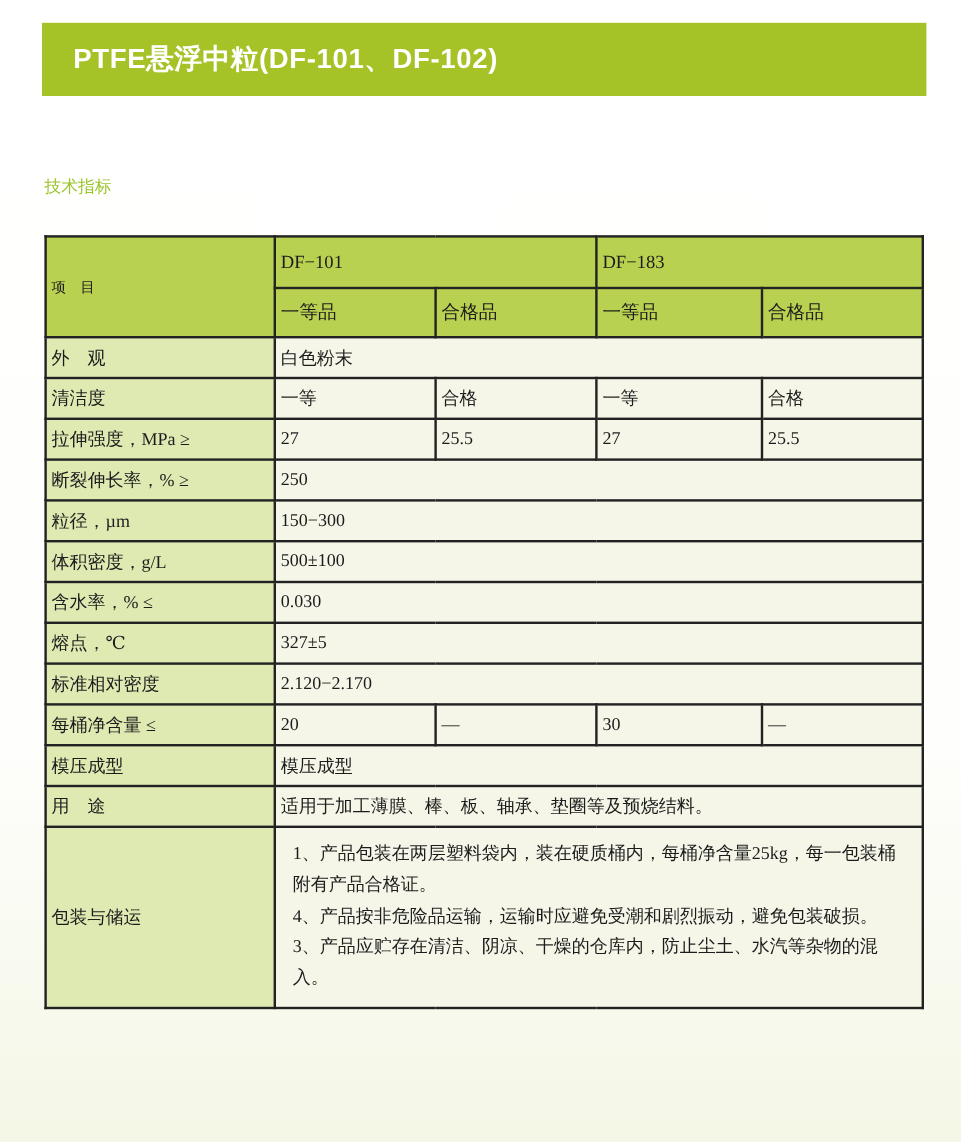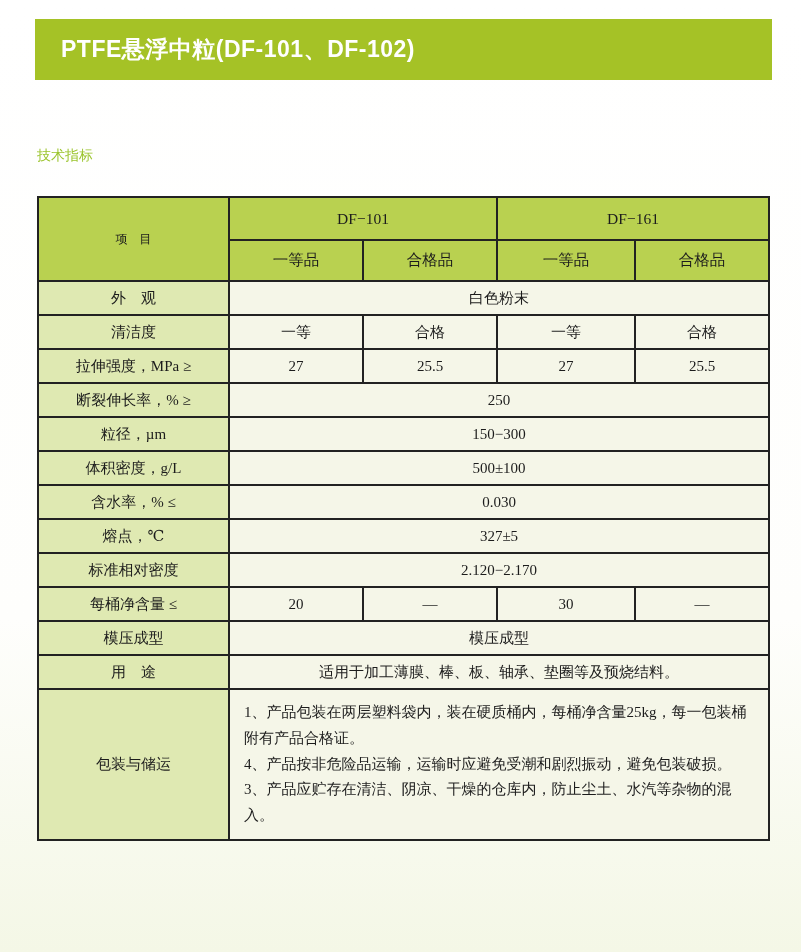--- a/index.html
+++ b/index.html
@@ -40,23 +40,22 @@
   
   table.spec {
     position: absolute; left: 37px; top: 196px;
     width: 731px;
     border-collapse: collapse;
     table-layout: fixed;
     font-size: 15px;
   }
   table.spec td {
     border: 2px solid var(--border-color, #222222);
-    text-align: center;
     vertical-align: middle;
-    padding: 2px 16px;
+    padding: 2px 4px;
     box-sizing: border-box;
   }
   td.hdr {
     background: var(--header-bg, #bad152);
     height: 41px;
     font-size: 15.5px;
   }
   td.hdr.item { font-size: 12px; }
   tr.hdr-row-1 td { height: 43px; }
   td.label-cell {
@@ -93,21 +92,21 @@
       <col style="width:191px">
       <col style="width:134px">
       <col style="width:134px">
       <col style="width:138px">
       <col style="width:134px">
     </colgroup>
     <thead>
       <tr class="hdr-row-1">
         <td class="hdr item" rowspan="2">项　目</td>
         <td class="hdr" colspan="2">DF−101</td>
-        <td class="hdr" colspan="2">DF−161</td>
+        <td class="hdr" colspan="2">DF−183</td>
       </tr>
       <tr class="hdr-row-2">
         <td class="hdr">一等品</td>
         <td class="hdr">合格品</td>
         <td class="hdr">一等品</td>
         <td class="hdr">合格品</td>
       </tr>
     </thead>
     <tbody>
         <tr>

